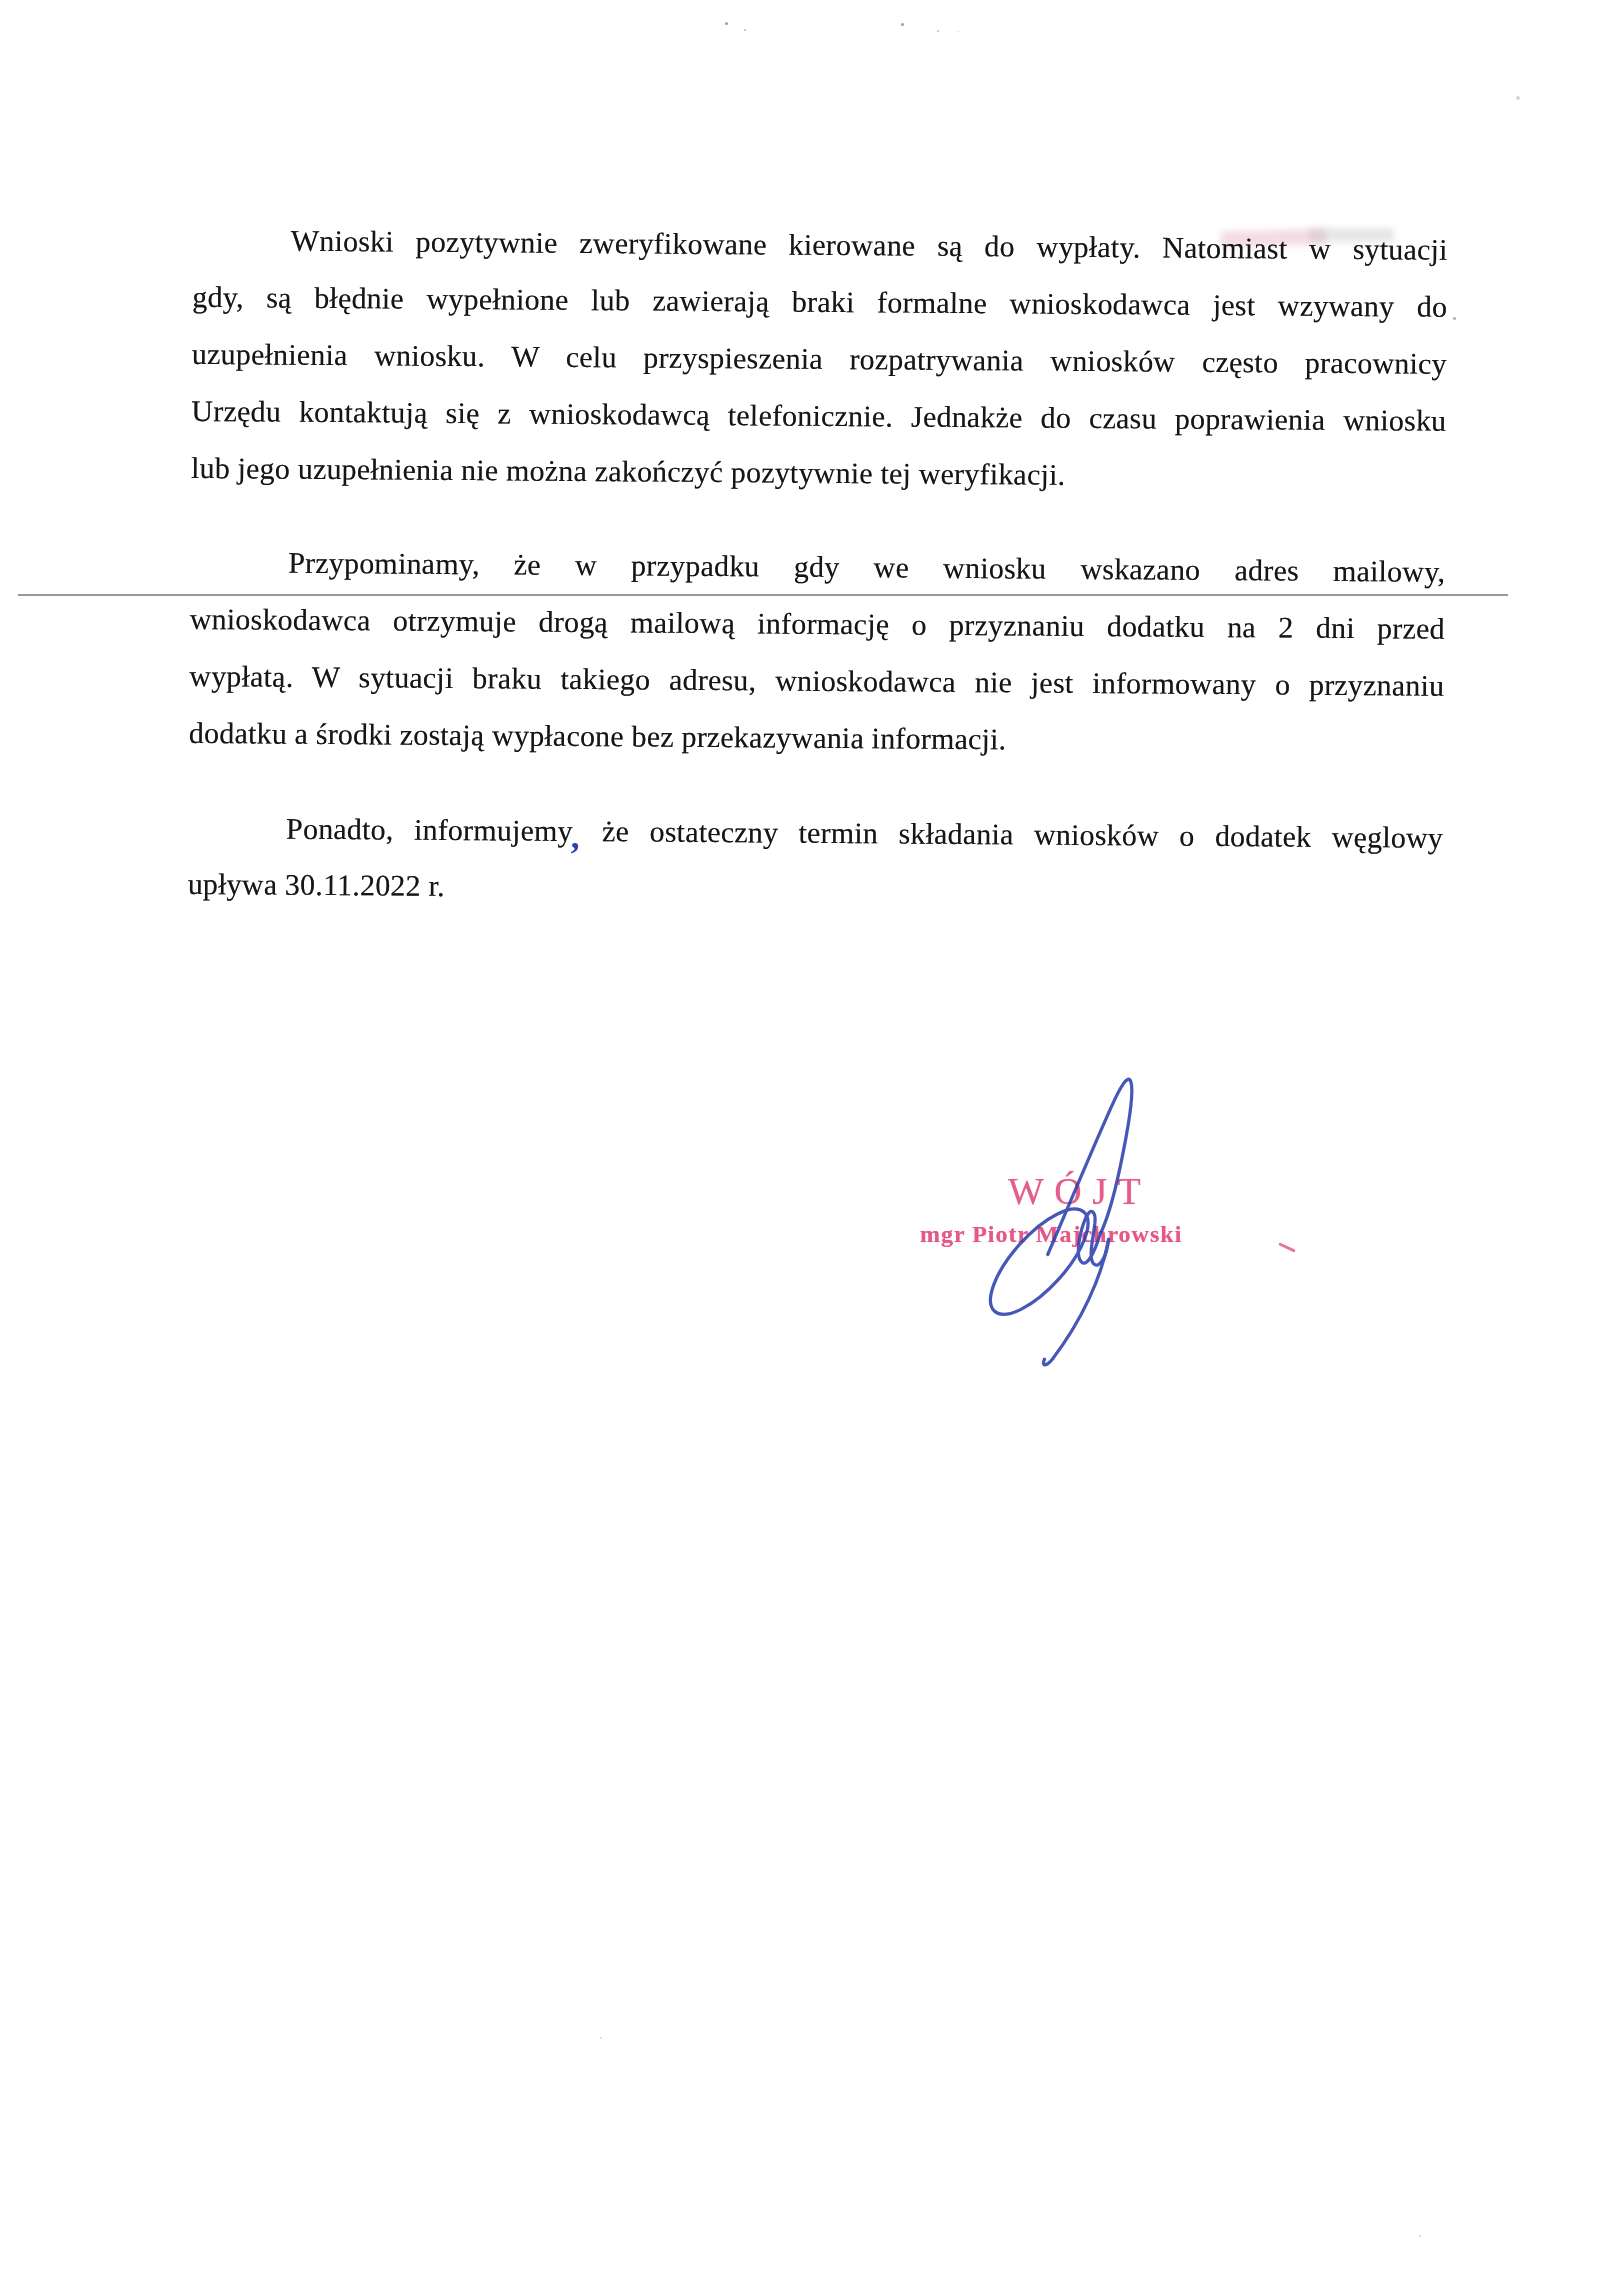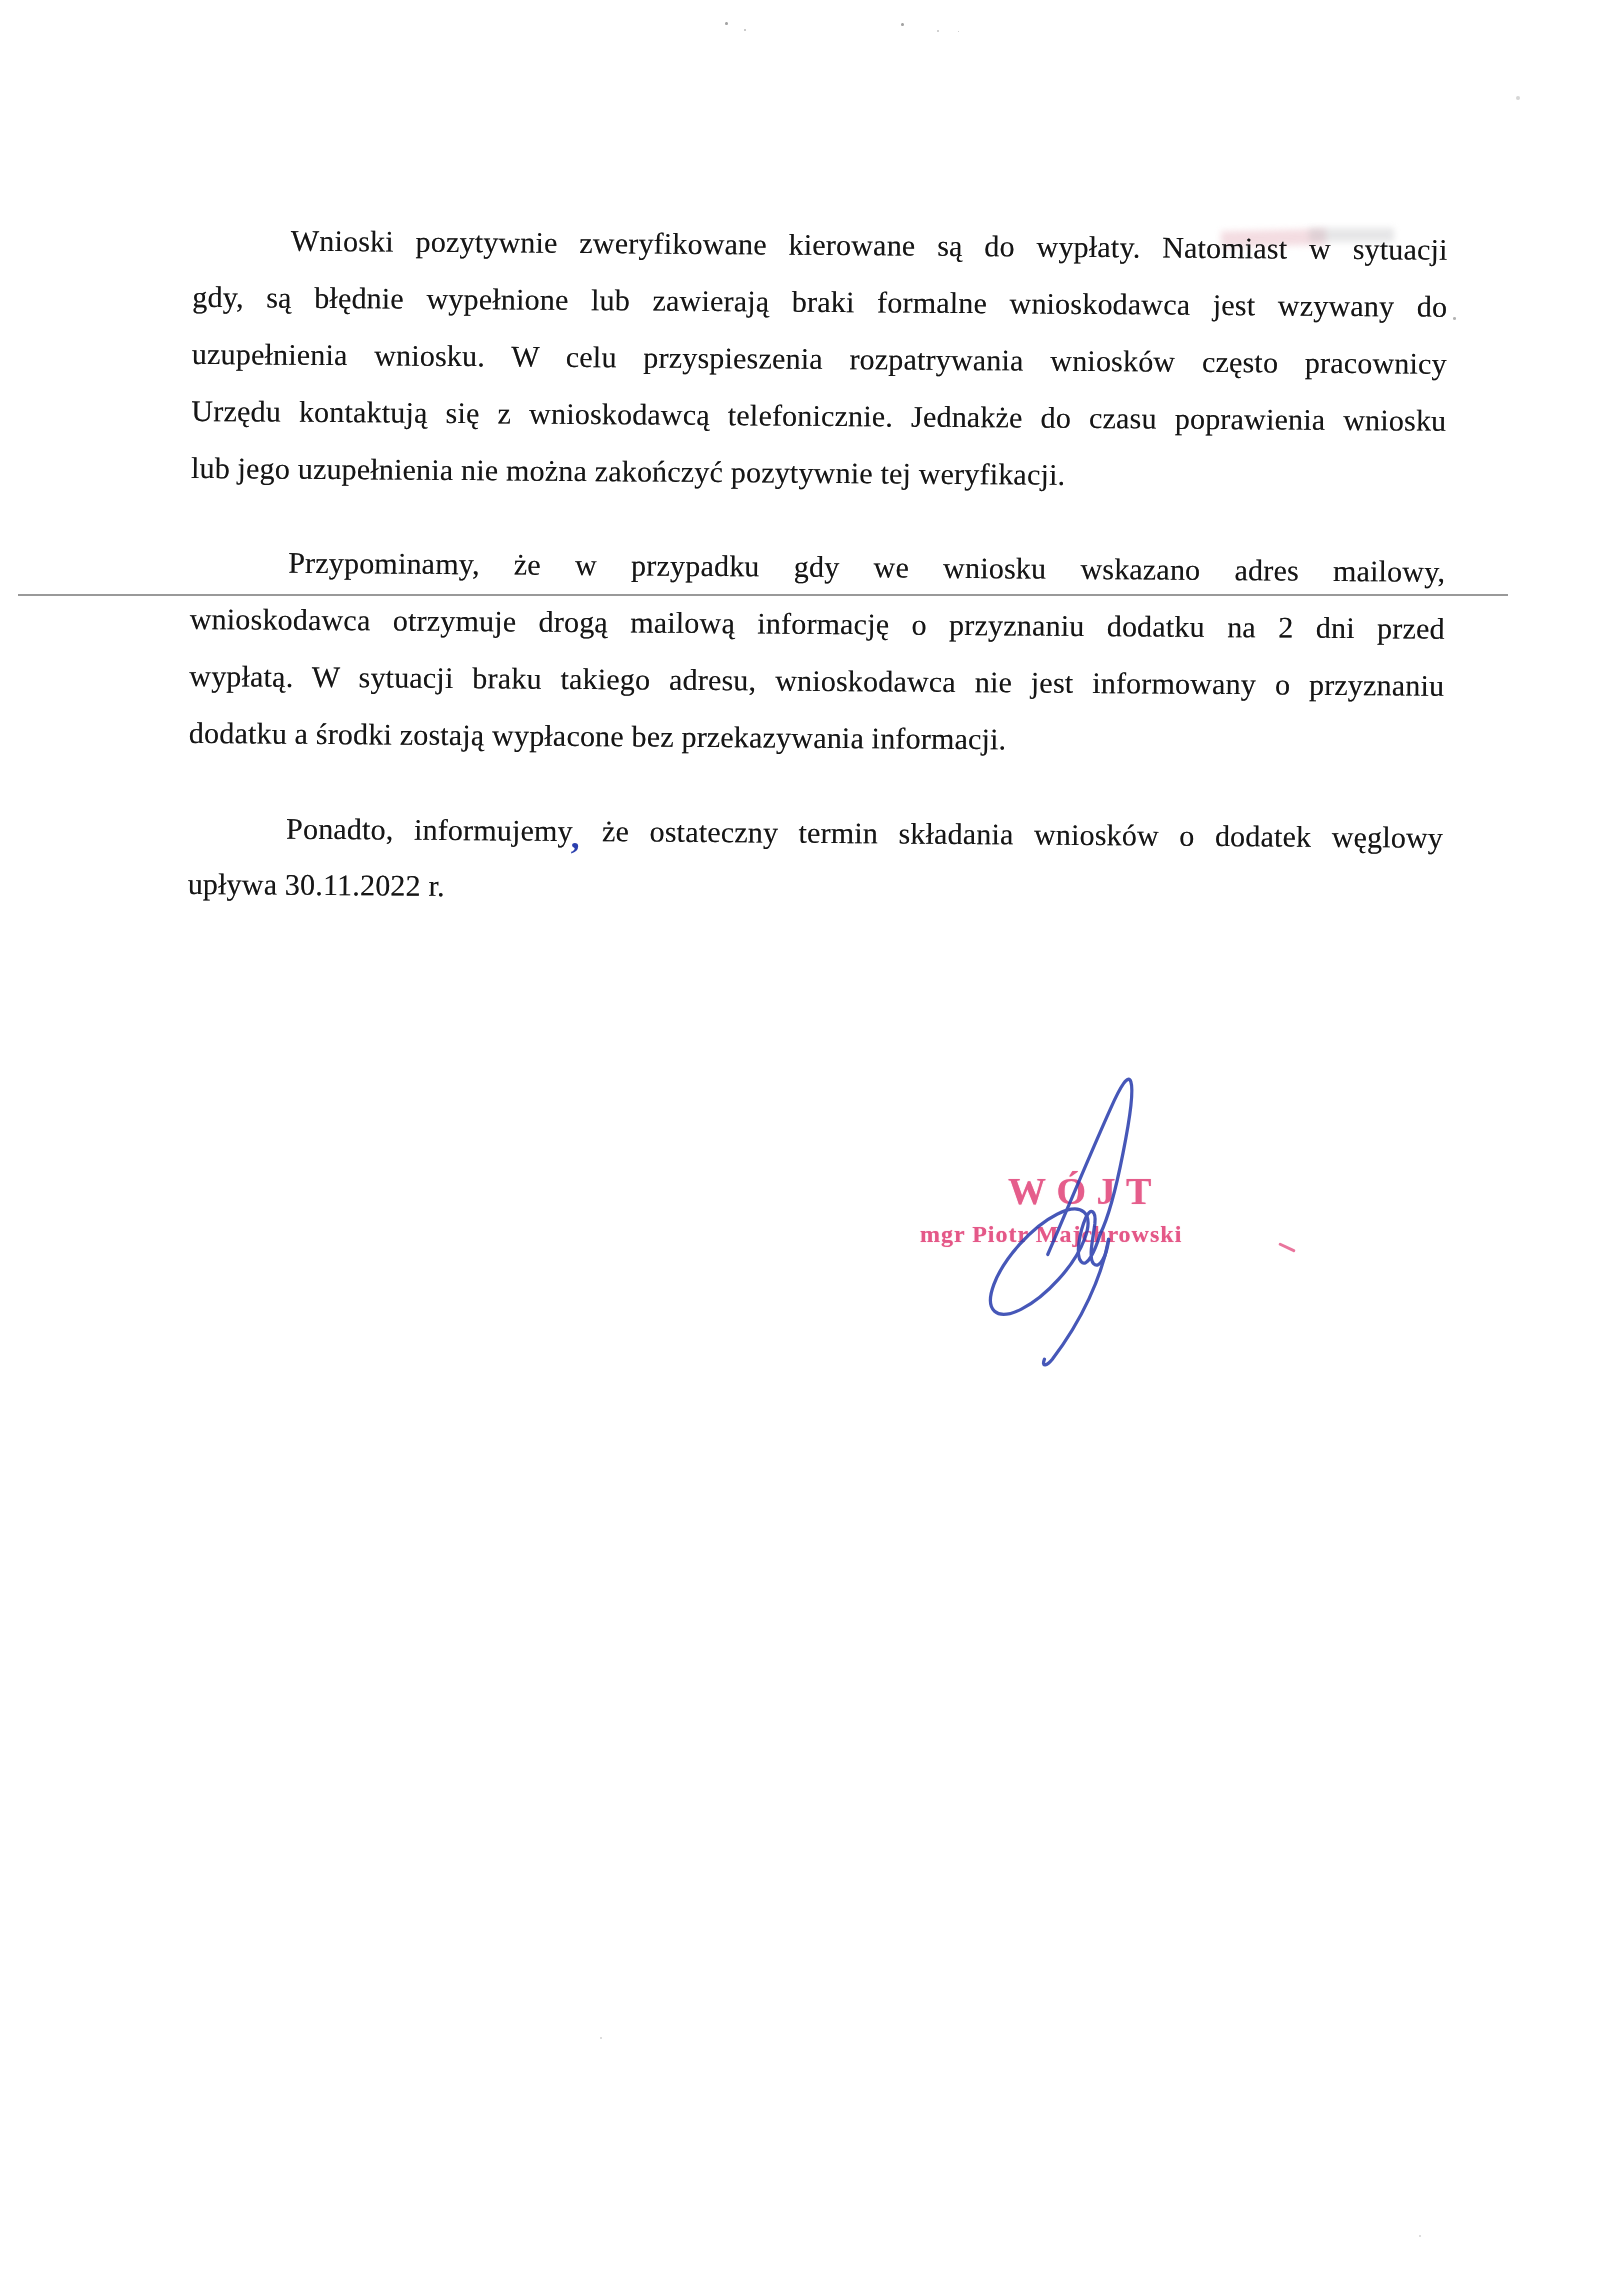--- a/index.html
+++ b/index.html
@@ -27,21 +27,21 @@
   .blue-comma{
     color:var(--ink); position:relative; top:6.5px; left:-2px;
     font-size:35px; font-weight:bold; text-shadow:none;
   }
   .scanline{
     position:absolute; left:18.3px; top:594px; width:1490px; height:2px;
     background:var(--scanline); opacity:0.8;
   }
   .stamp-title{
     position:absolute; left:1008px; top:1169px;
-    font-size:38px; font-weight:bold; letter-spacing:10.5px;
+    font-size:38px; font-weight:normal; letter-spacing:10.5px;
     color:var(--stamp); opacity:0.88; text-shadow:0 0 0.8px rgba(226,71,124,0.65);
   }
   .stamp-name{
     position:absolute; left:920px; top:1221px;
     font-size:24px; font-weight:bold; letter-spacing:1px;
     color:var(--stamp); opacity:0.9; text-shadow:0 0 0.8px rgba(226,71,124,0.6);
   }
   .stamp-tick{
     position:absolute; left:1278px; top:1246px; width:18.3px; height:2.9px;
     background:var(--stamp); opacity:0.75; transform:rotate(25deg); border-radius:2px;

